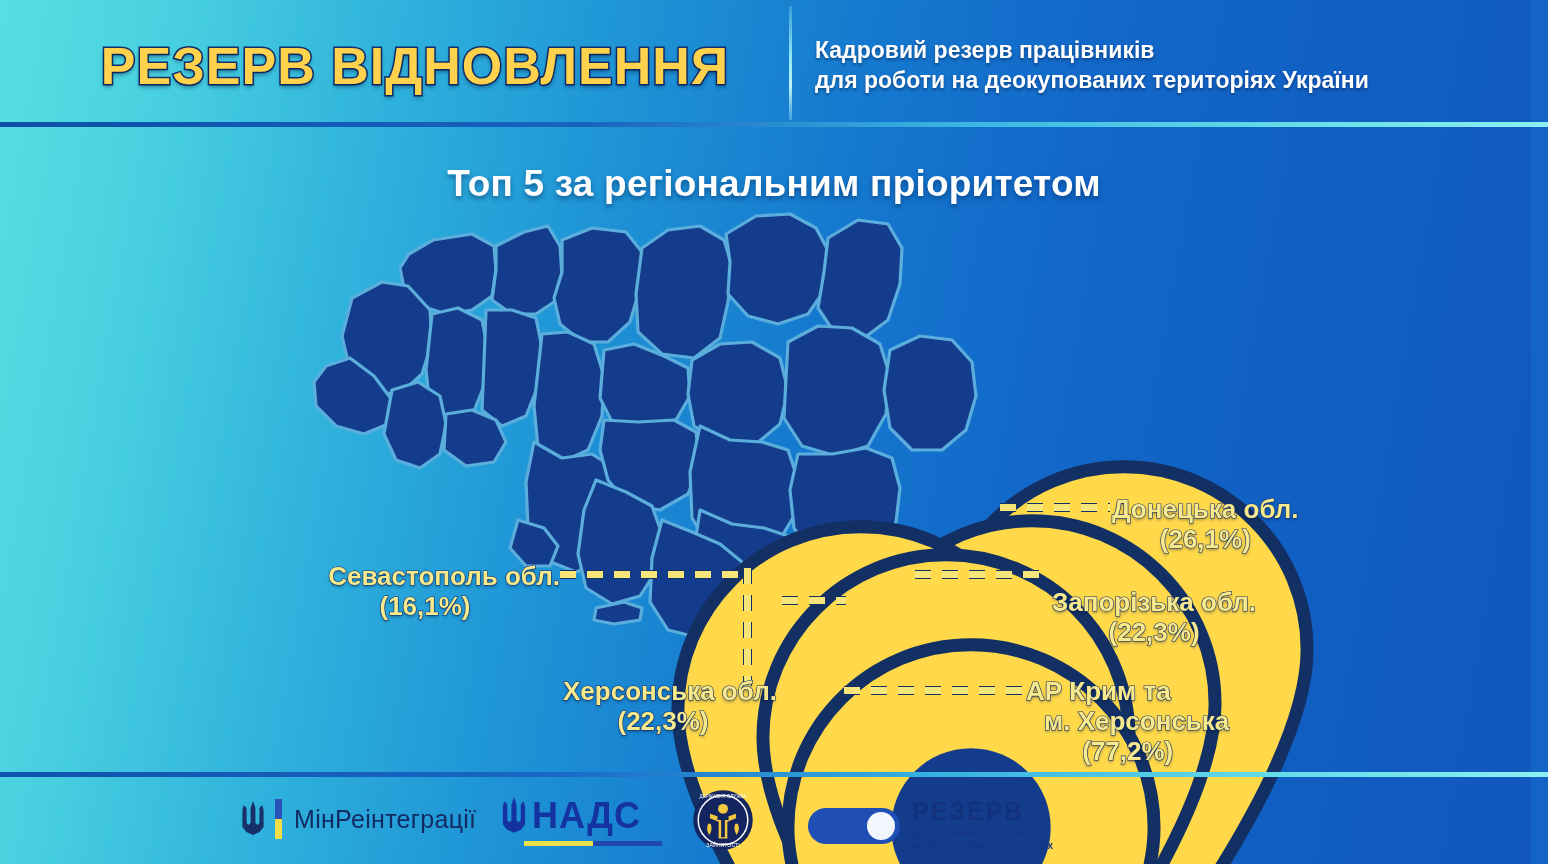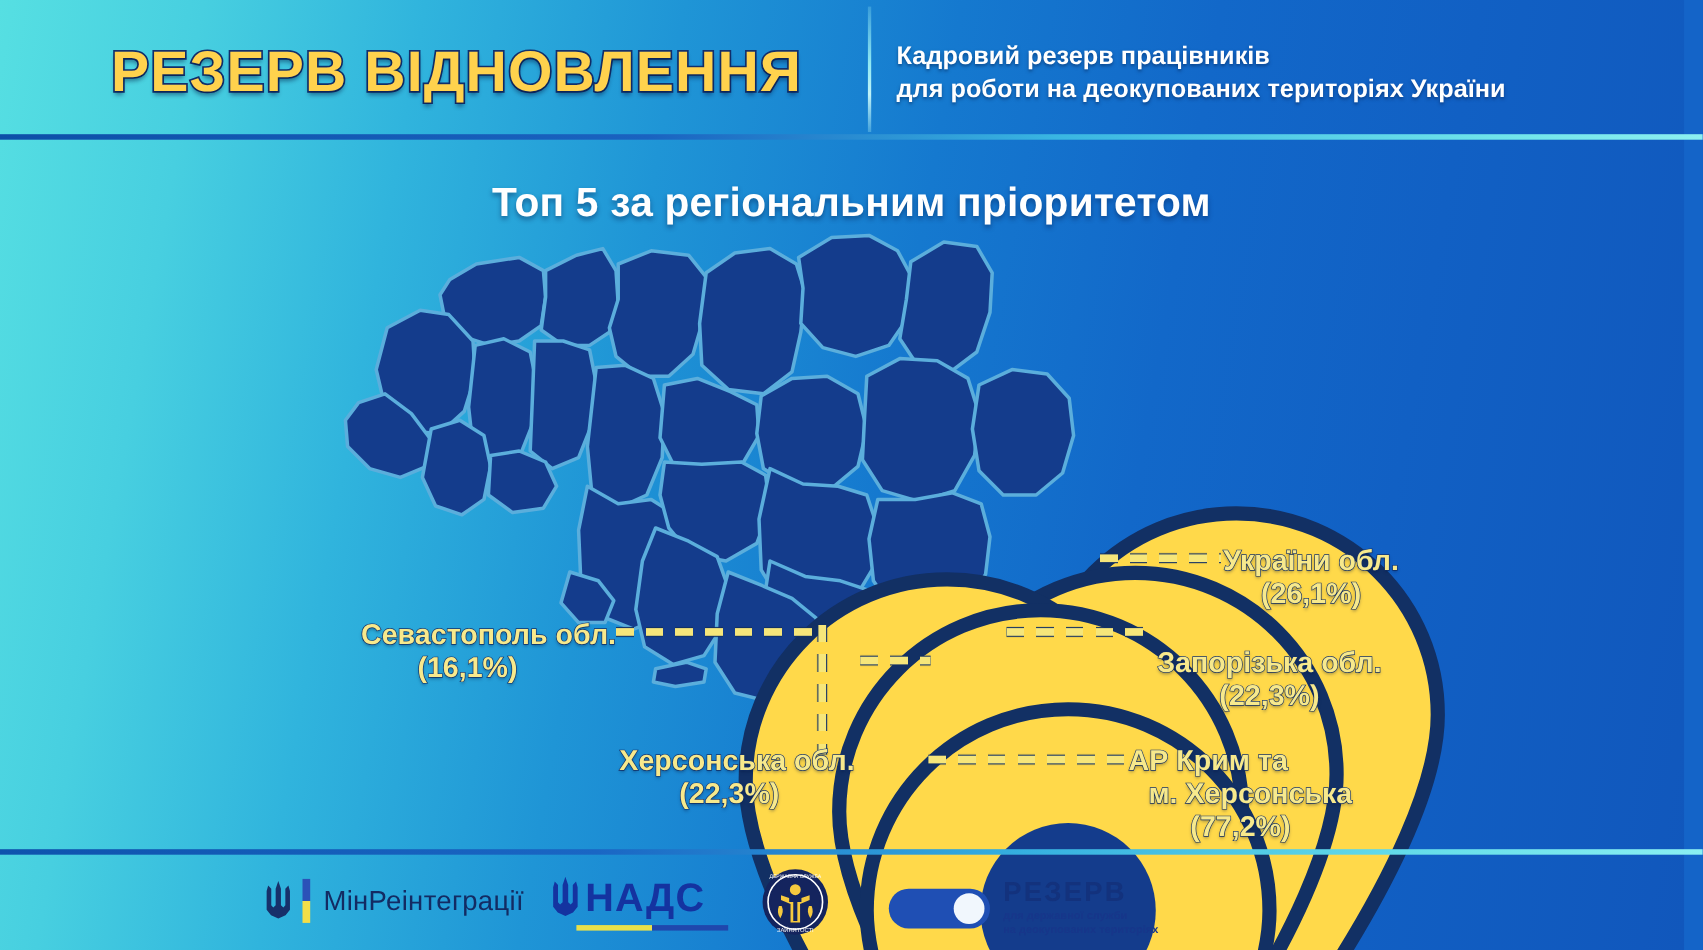--- a/index.html
+++ b/index.html
@@ -225,21 +225,21 @@
   </div>
 
   <div class="leader" style="left:1000px;top:504px;width:110px;"></div>
   <div class="leader" style="left:915px;top:571px;width:135px;"></div>
   <div class="leader" style="left:560px;top:571px;width:190px;"></div>
   <div class="leader" style="left:782px;top:597px;width:64px;"></div>
   <div class="leader-v" style="left:744px;top:568px;height:118px;"></div>
   <div class="leader" style="left:844px;top:687px;width:180px;"></div>
 
   <div class="reg-label" style="left:1112px;top:494px;">
-    <span>України обл.</span>
+    <span>Донецька обл.</span>
     <span class="pct">(26,1%)</span>
   </div>
 
   <div class="reg-label" style="left:1052px;top:561px;margin-top:26px;">
     <span>Запорізька обл.</span>
     <span class="pct">(22,3%)</span>
   </div>
 
   <div class="reg-label left" style="left:290px;top:561px;width:270px;">
     <span>Севастополь обл.</span>

